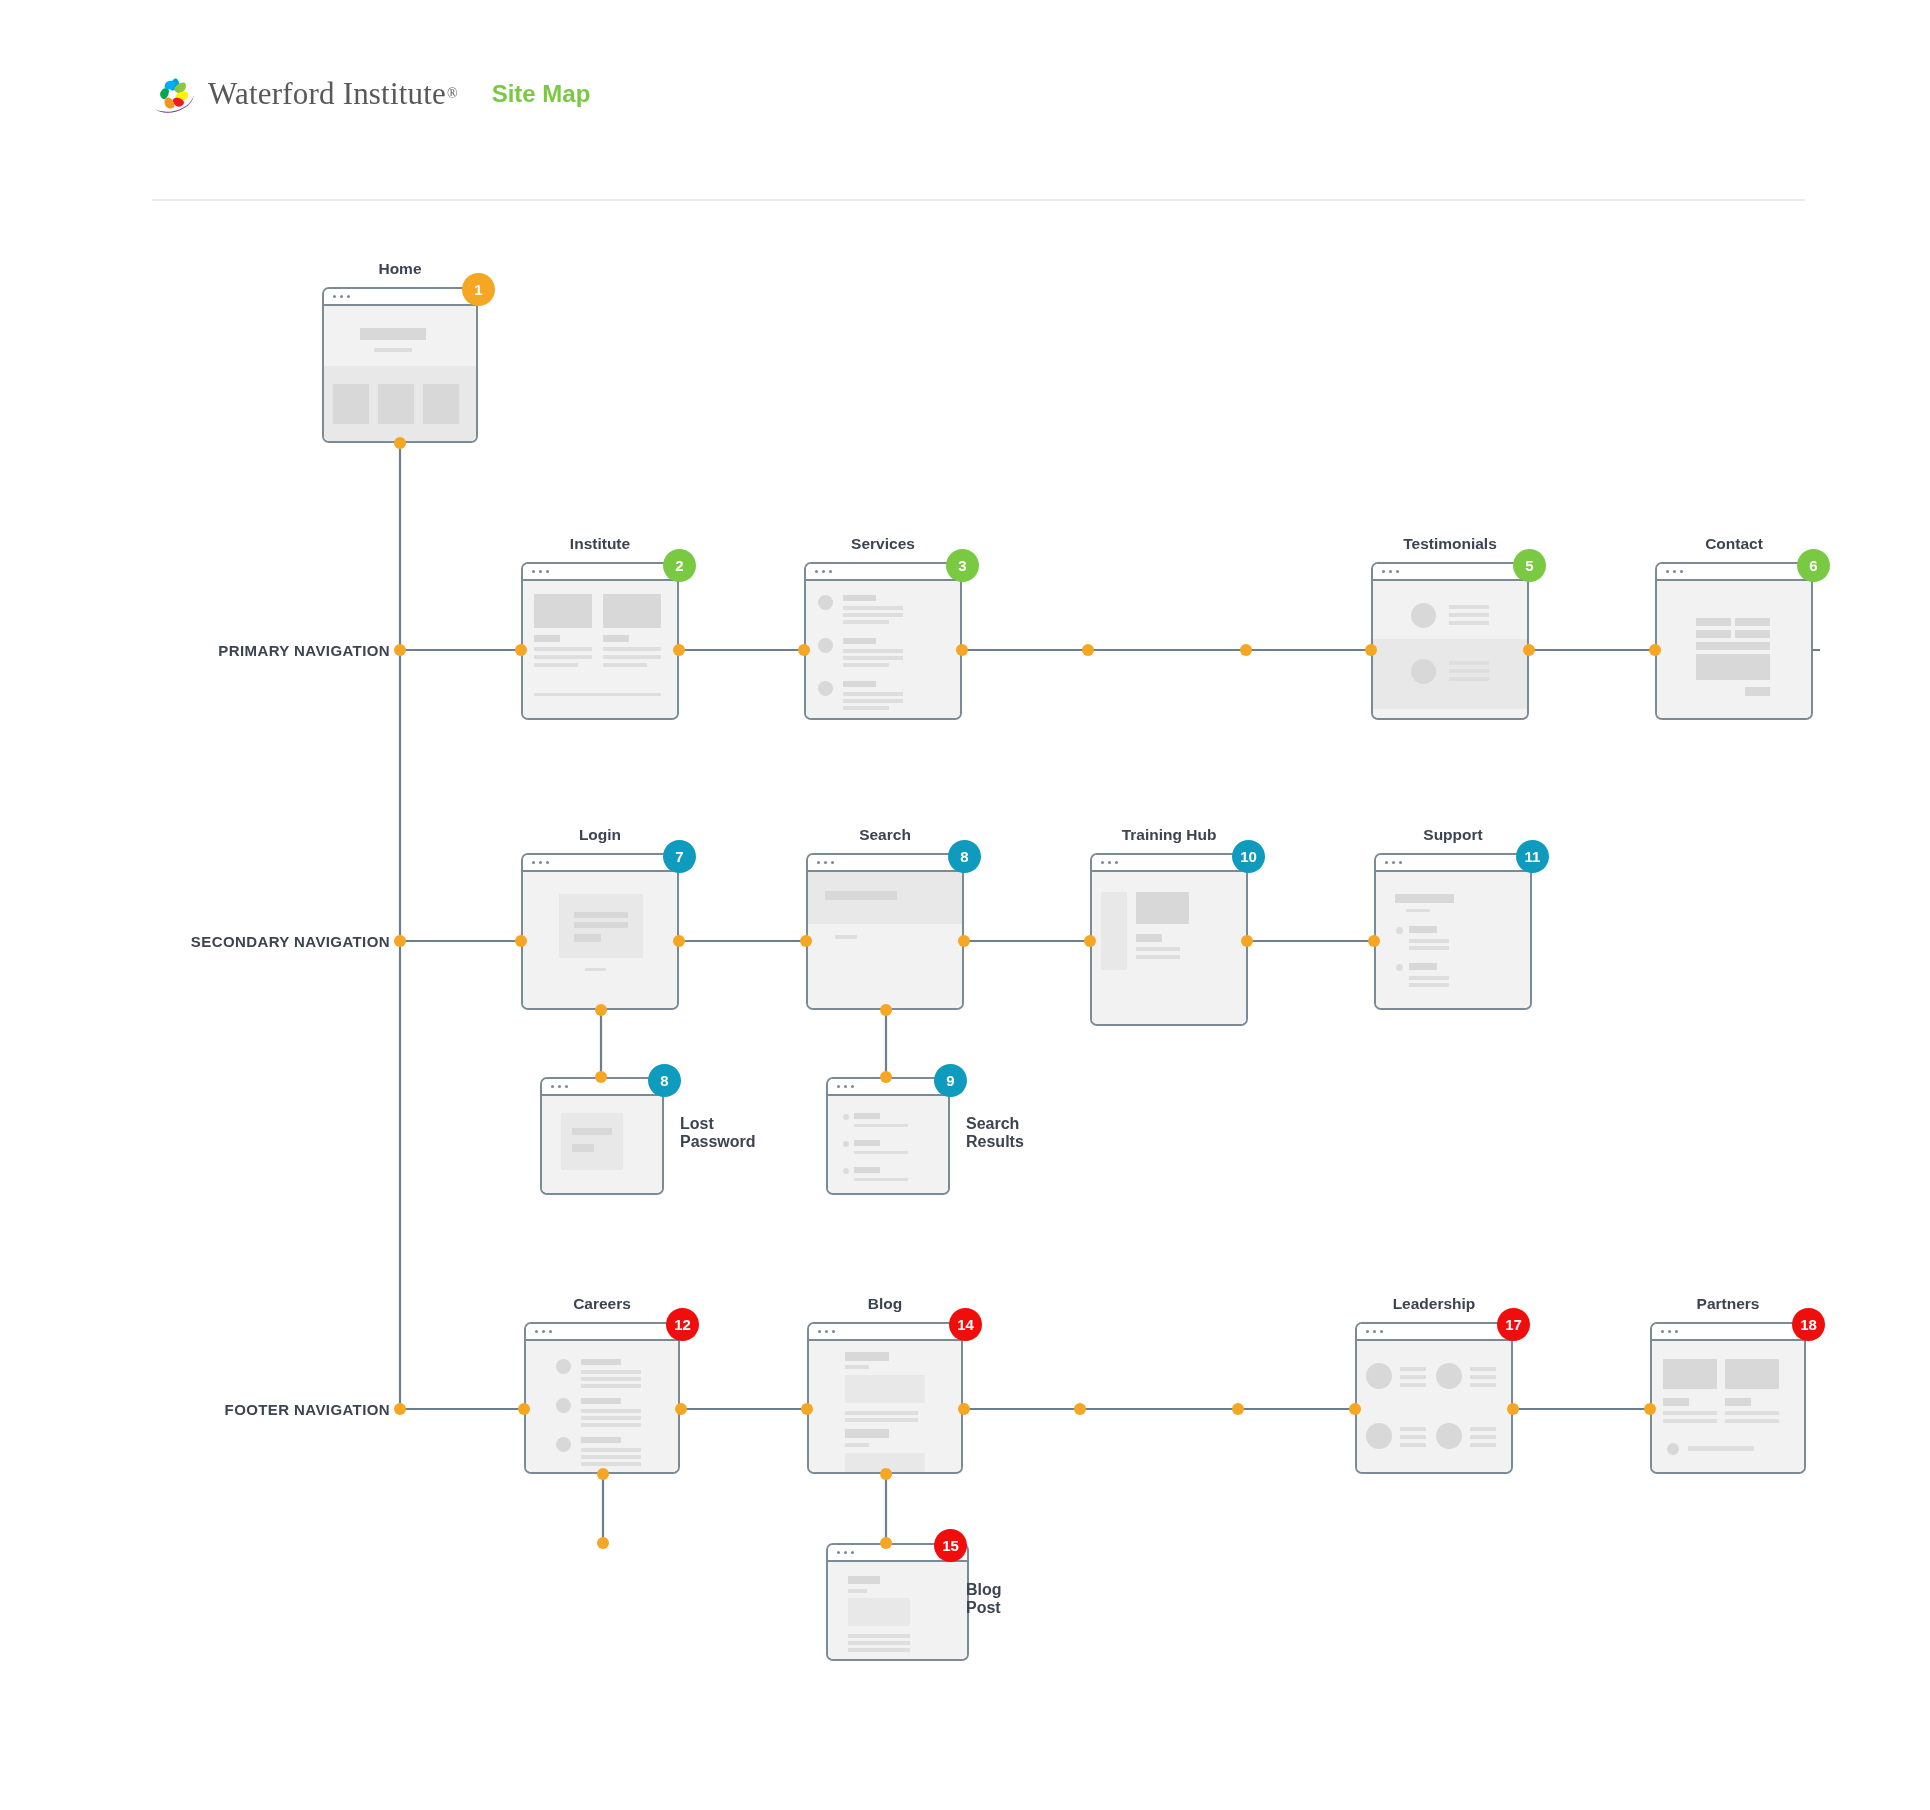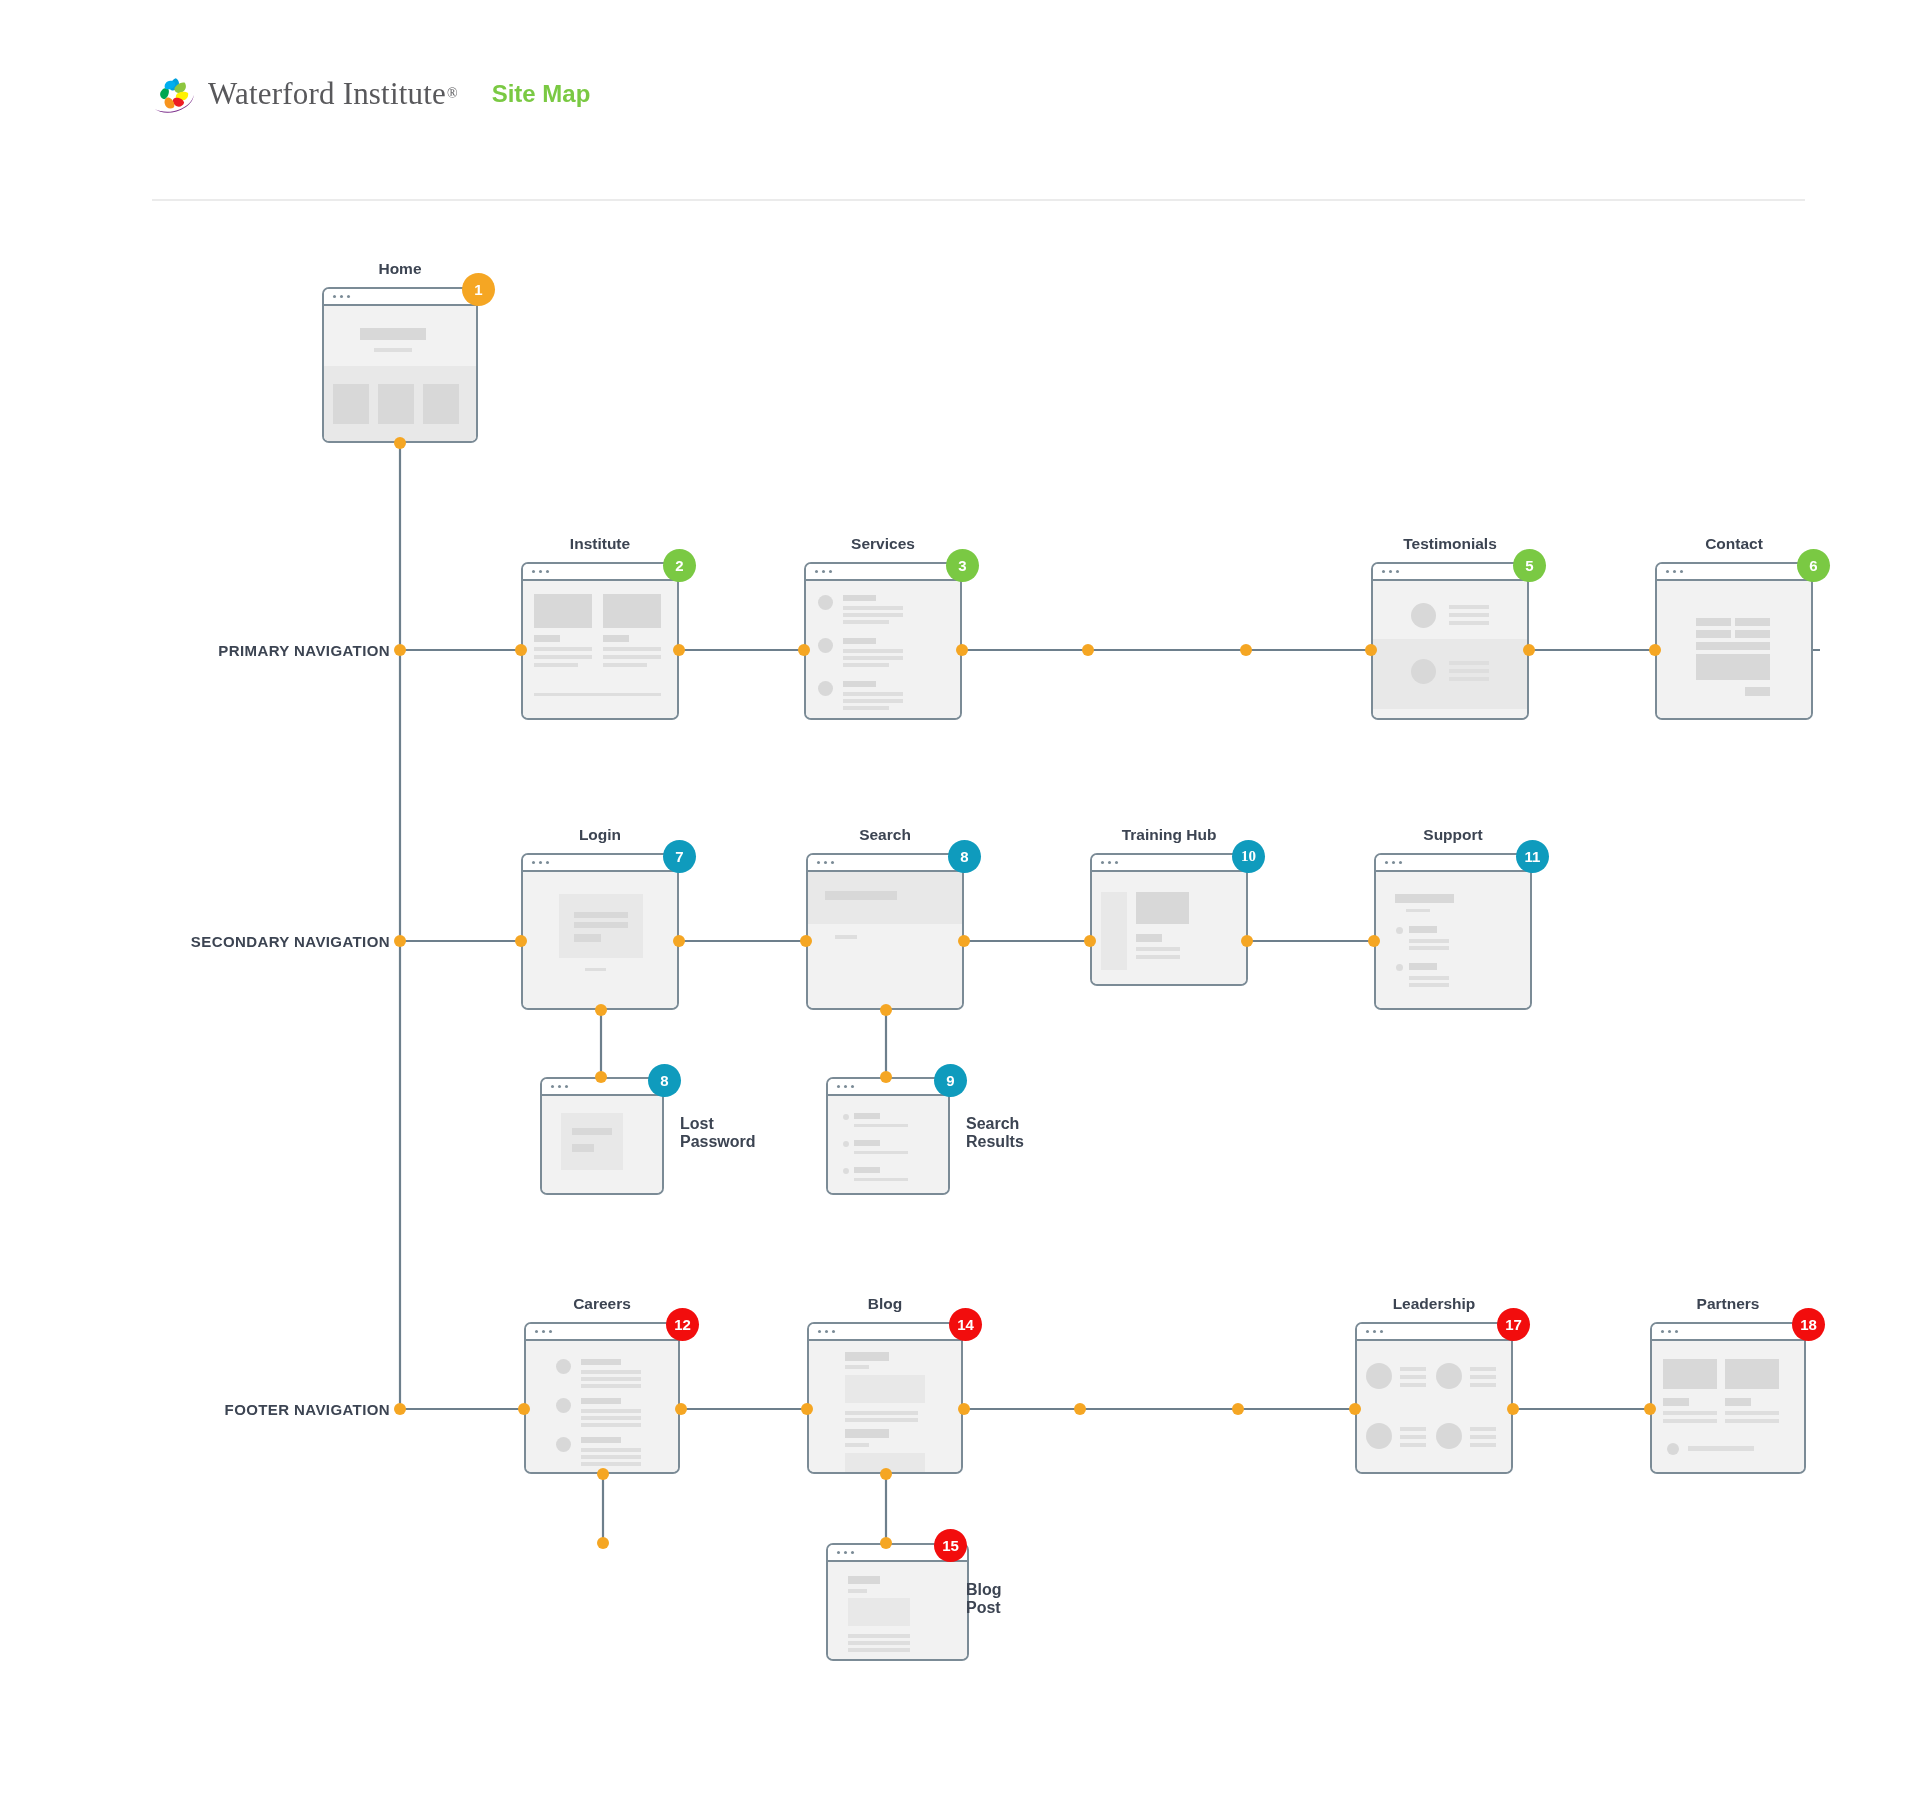--- a/index.html
+++ b/index.html
@@ -392,37 +392,37 @@
       </div>
       <div class="browser-body">
         <div class="band" style="left:0; top:0; width:100%; height:52px;"></div>
         <div class="blk" style="left:17px; top:19px; width:72px; height:9px;"></div>
         <div class="ln" style="left:27px; top:63px; width:22px; height:4px;"></div>
       </div>
     </div>
     <div class="badge teal" style="left:142px; top:-13px;">8</div>
   </div>
 
-  <div class="node" style="left:1090px; top:853px; width:158px; height:133px;">
+  <div class="node" style="left:1090px; top:853px; width:158px; height:173px;">
     <div class="node-title">Training Hub</div>
     <div class="browser">
       <div class="browser-bar">
         <div class="dot"></div>
           <div class="dot"></div>
           <div class="dot"></div>
       </div>
       <div class="browser-body">
         <div class="band" style="left:9px; top:20px; width:26px; height:78px;"></div>
         <div class="blk" style="left:44px; top:20px; width:53px; height:32px;"></div>
         <div class="blk" style="left:44px; top:62px; width:26px; height:8px;"></div>
         <div class="ln" style="left:44px; top:75px; width:44px; height:4px;"></div>
         <div class="ln" style="left:44px; top:83px; width:44px; height:4px;"></div>
       </div>
     </div>
-    <div class="badge teal" style="left:142px; top:-13px;font-family:Liberation Serif, serif;">10</div>
+    <div class="badge teal" style="left:142px; top:-13px;">10</div>
   </div>
 
   <div class="node" style="left:1374px; top:853px; width:158px; height:157px;">
     <div class="node-title">Support</div>
     <div class="browser">
       <div class="browser-bar">
         <div class="dot"></div>
           <div class="dot"></div>
           <div class="dot"></div>
       </div>

